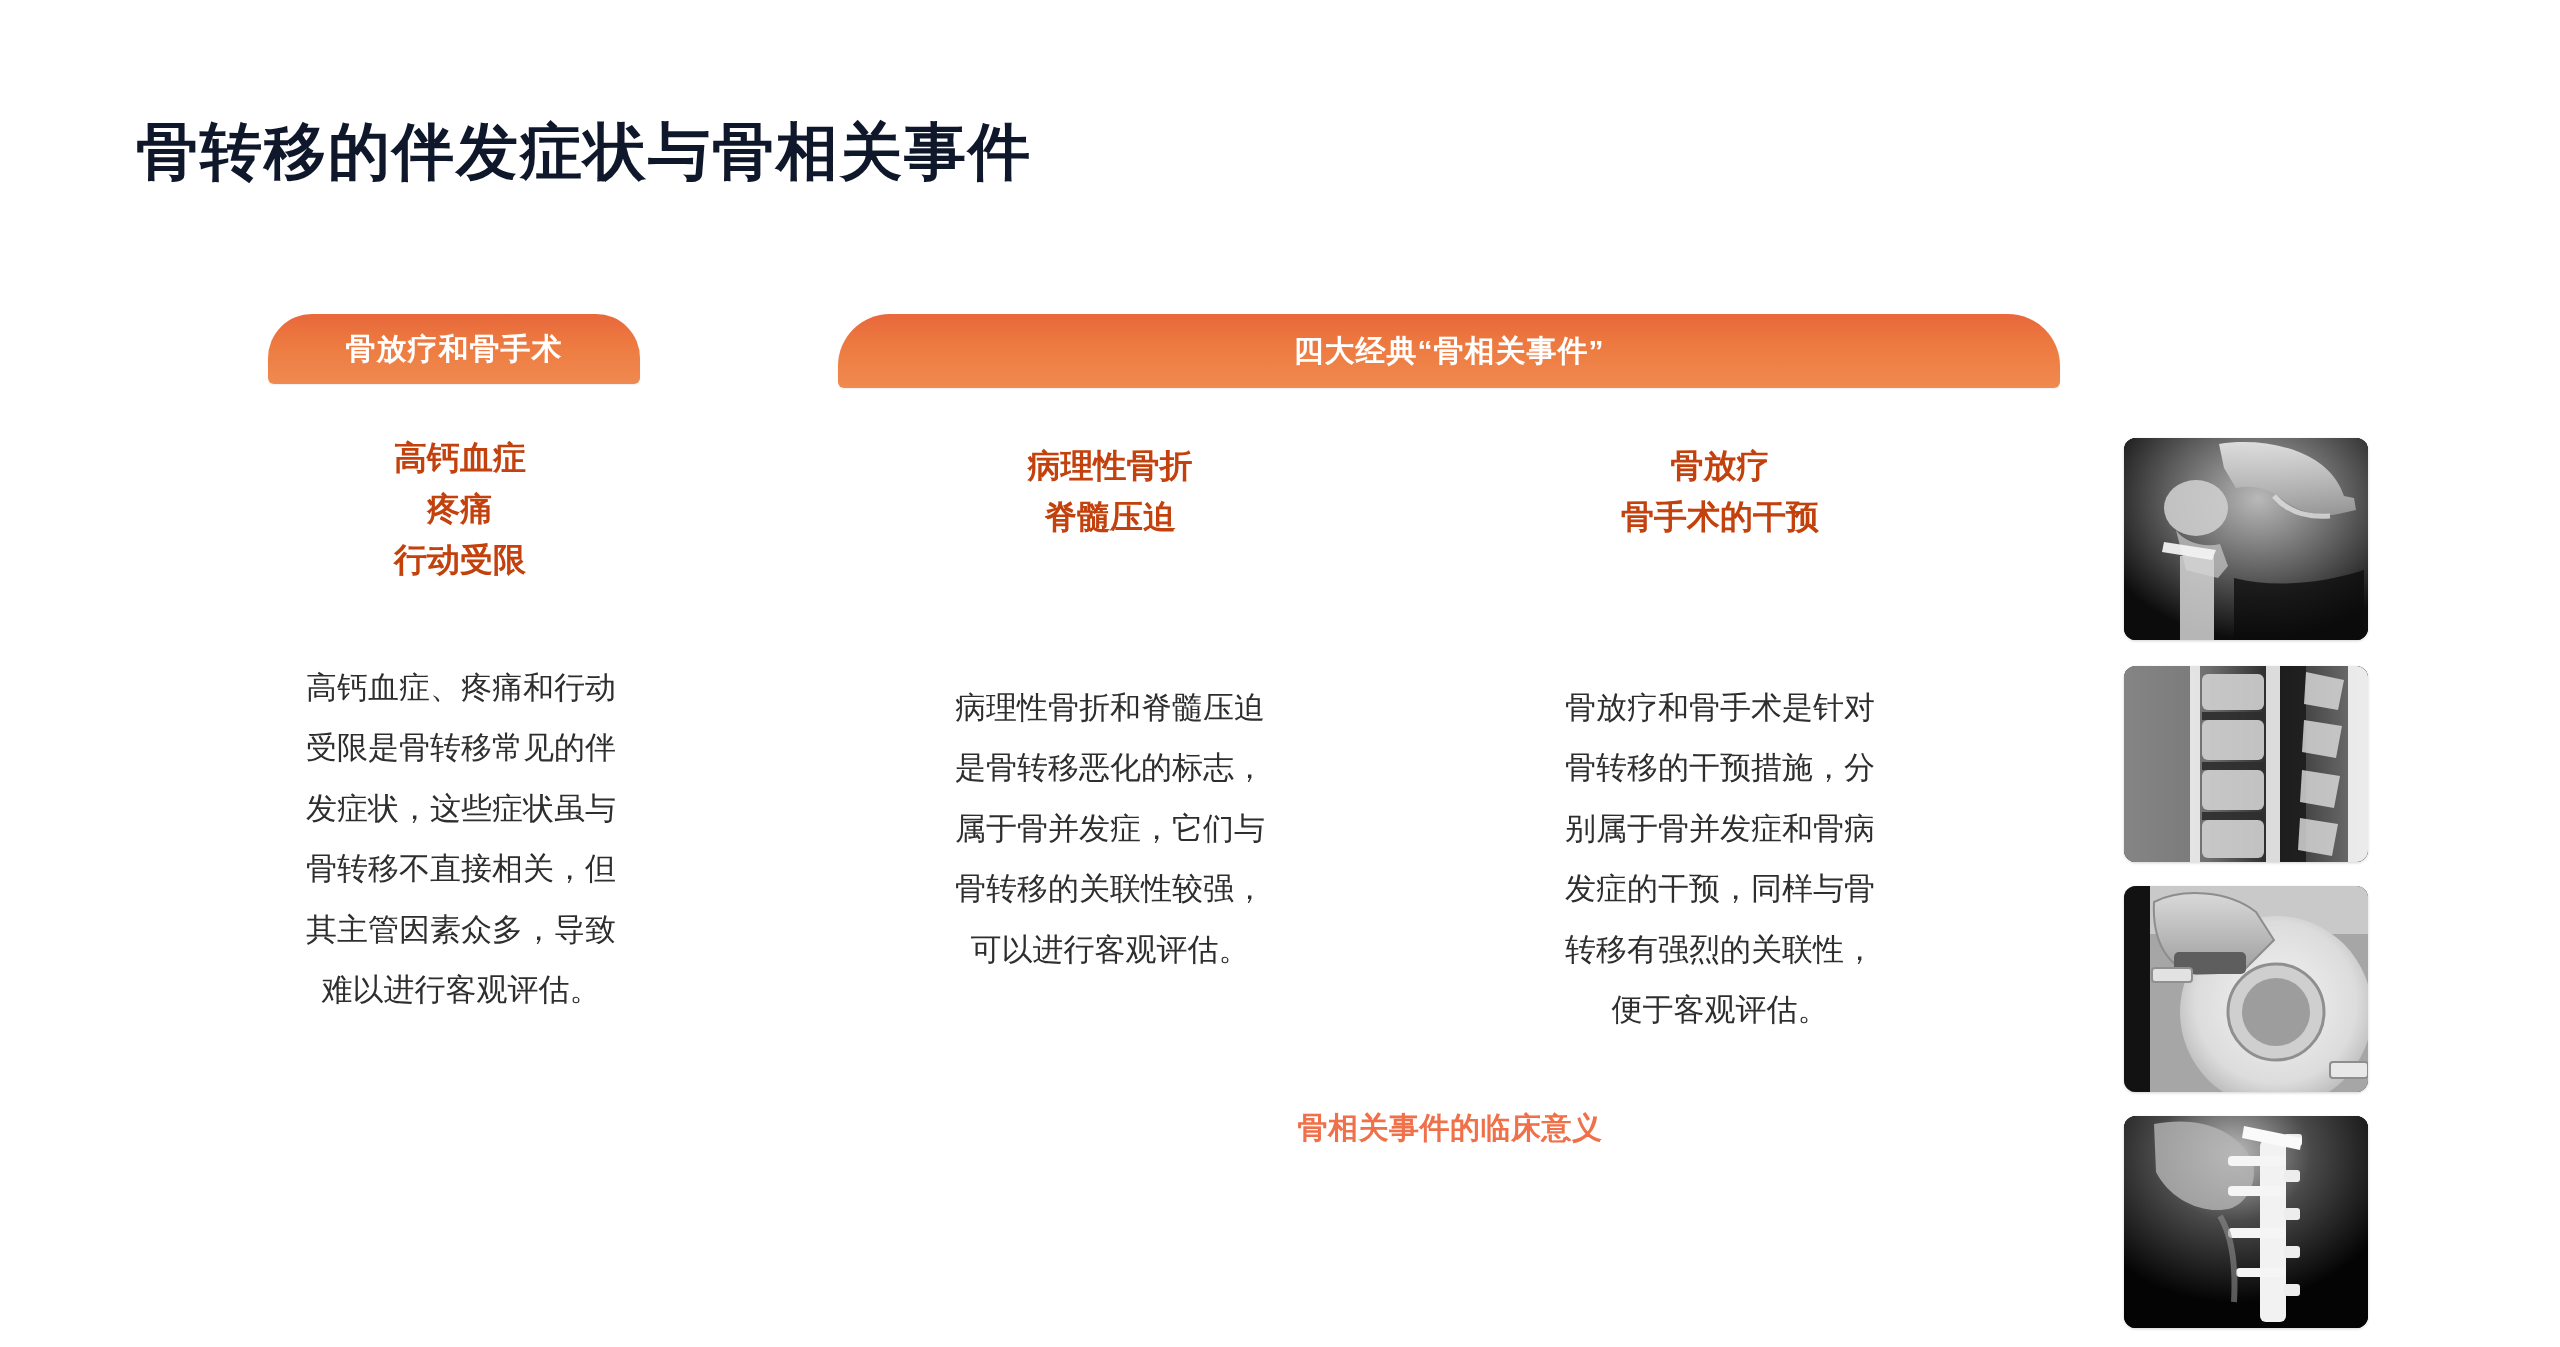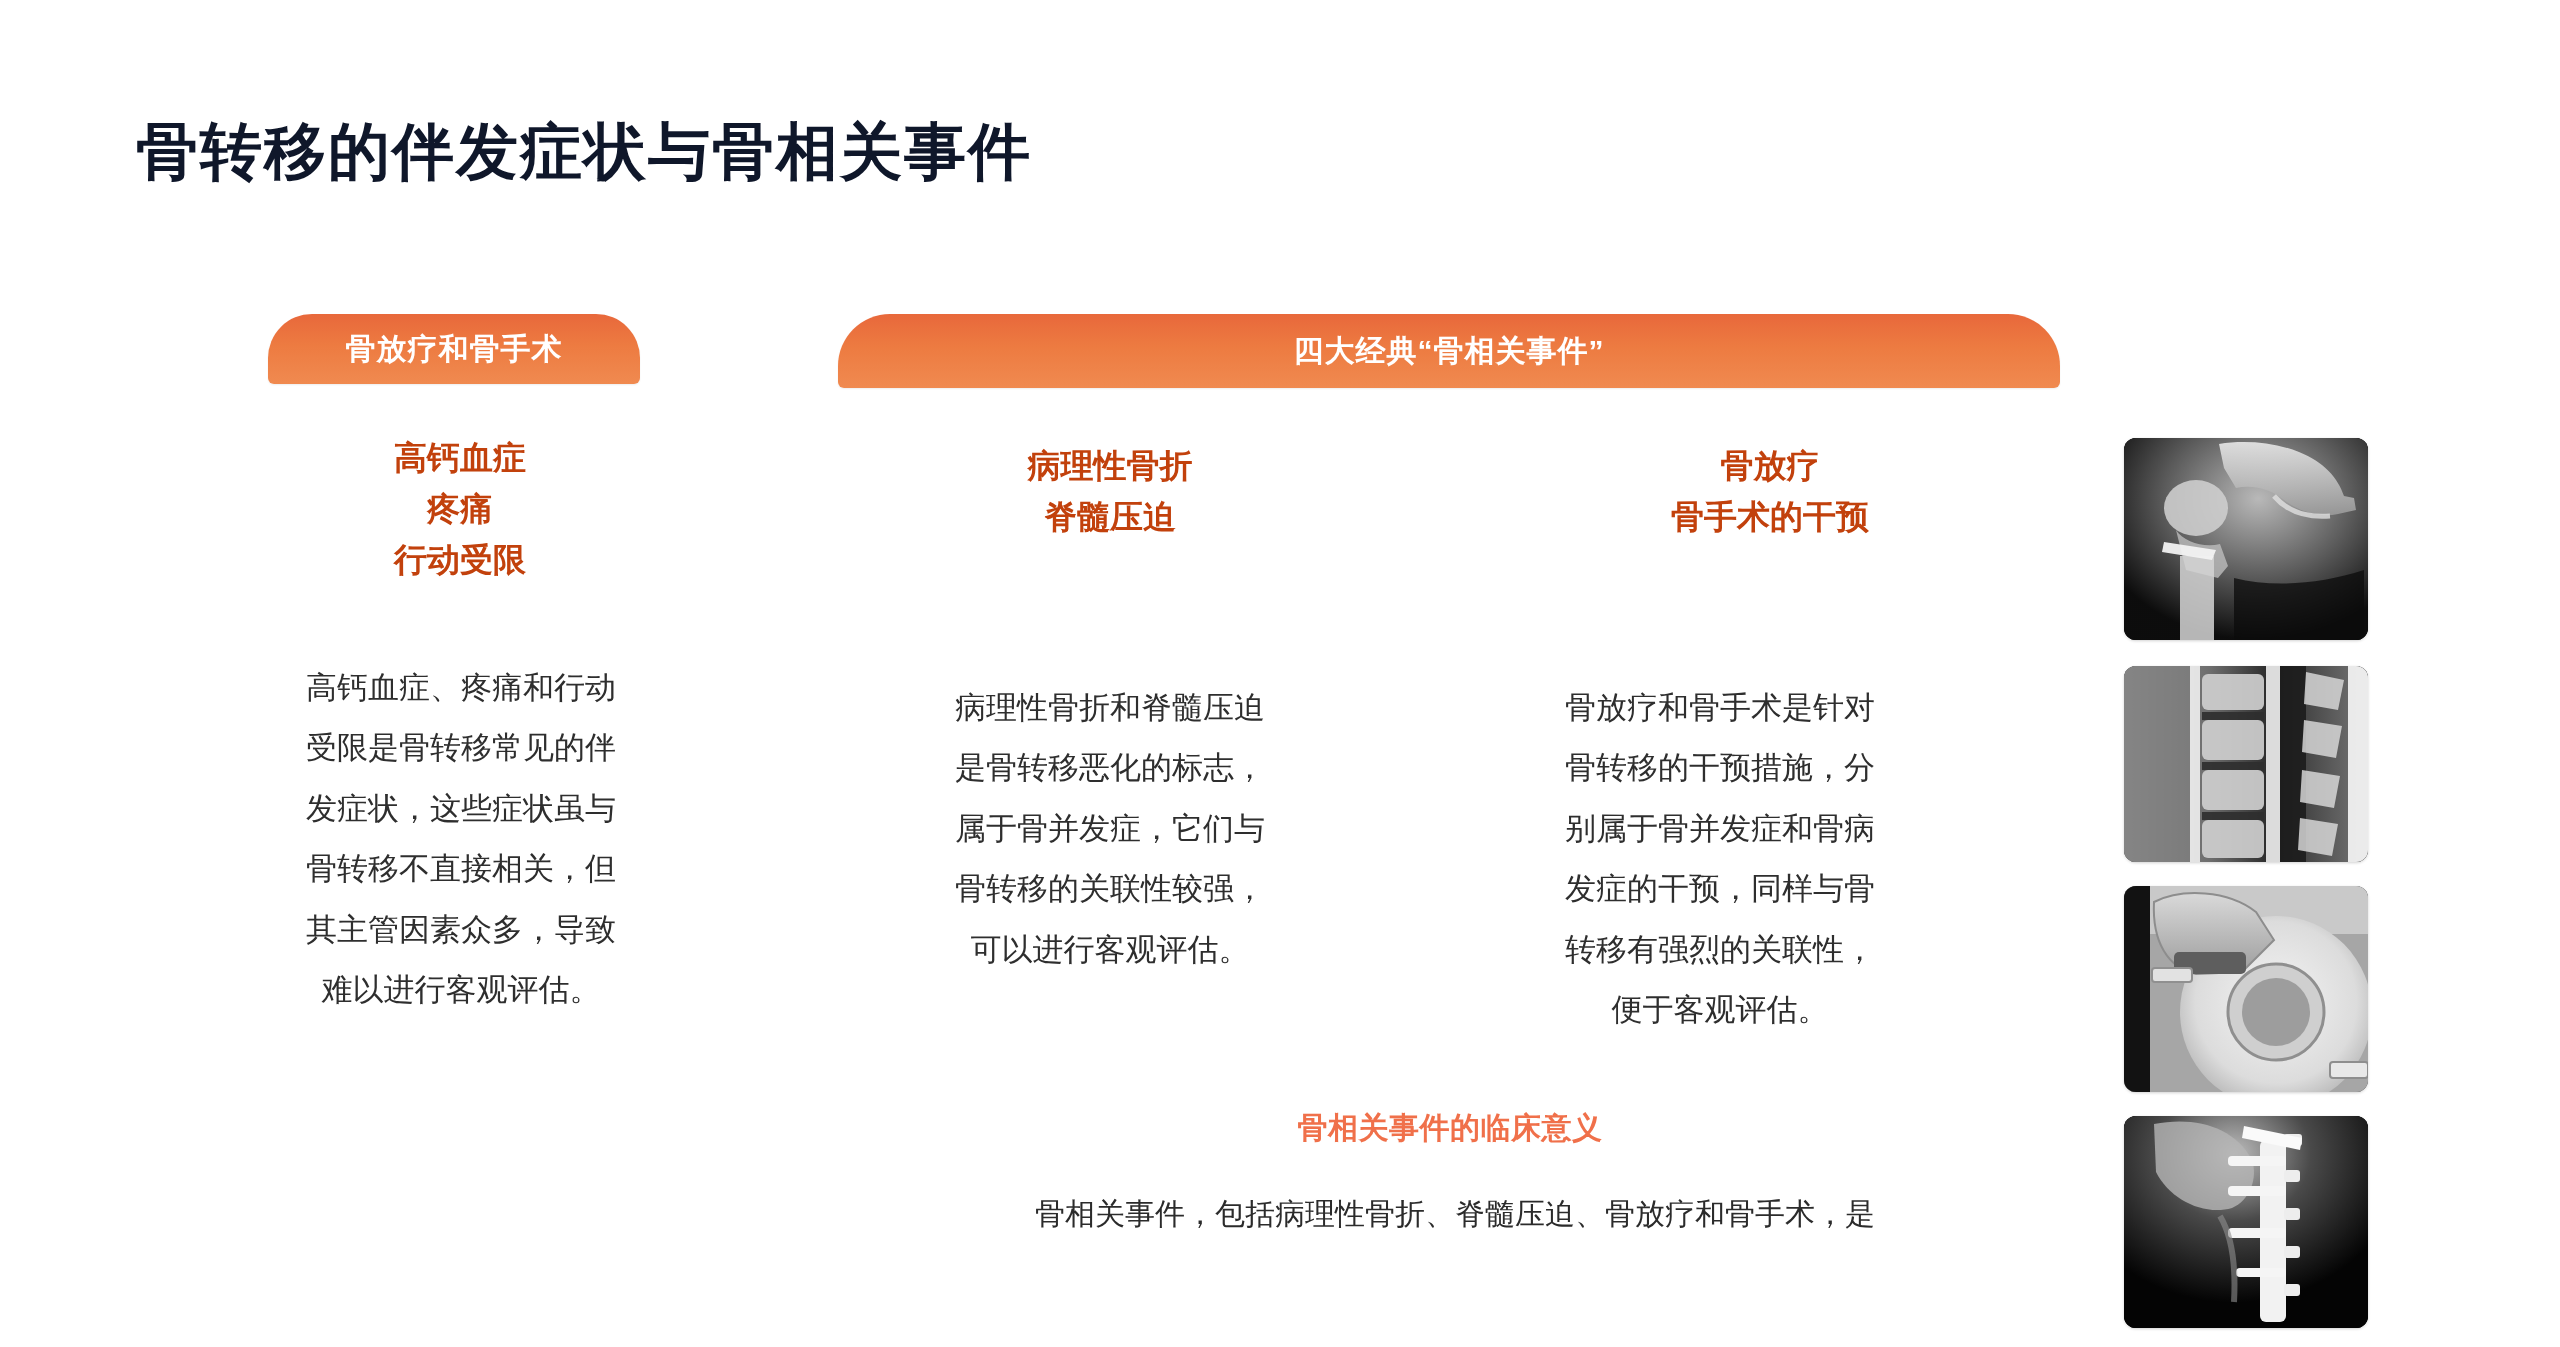--- a/index.html
+++ b/index.html
@@ -65,21 +65,21 @@
     position: absolute;
     color: #c2410c;
     font-weight: bold;
     font-size: 33px;
     line-height: 1.55;
     text-align: center;
     white-space: pre-line;
   }
   .col-head-1 { left: 210px; top: 432px; width: 500px; }
   .col-head-2 { left: 830px; top: 440px; width: 560px; }
-  .col-head-3 { left: 1490px; top: 440px; width: 560px; }
+  .col-head-3 { left: 1440px; top: 440px; width: 560px; }
 
   
   .col-body {
     position: absolute;
     font-size: 31px;
     line-height: 1.95;
     color: #2e2e2e;
     text-align: center;
     white-space: pre-line;
   }
@@ -160,21 +160,20 @@
 <div class="col-body col-body-3">骨放疗和骨手术是针对
 骨转移的干预措施，分
 别属于骨并发症和骨病
 发症的干预，同样与骨
 转移有强烈的关联性，
 便于客观评估。</div>
 
 <div class="bottom-title">骨相关事件的临床意义</div>
 
 <div class="bottom-text">
-  <div class="lead">骨相关事件，包括病理性骨折、脊髓压迫、骨放疗和骨手术，是</div>
 </div>
 
 <div class="photo photo-1">
   <svg viewBox="0 0 244 202" preserveAspectRatio="none">
     <defs>
       <radialGradient id="g1a" cx="55%" cy="30%" r="70%">
         <stop offset="0%" stop-color="#d8d8d8"></stop>
         <stop offset="55%" stop-color="#6a6a6a"></stop>
         <stop offset="100%" stop-color="#0d0d0d"></stop>
       </radialGradient>

